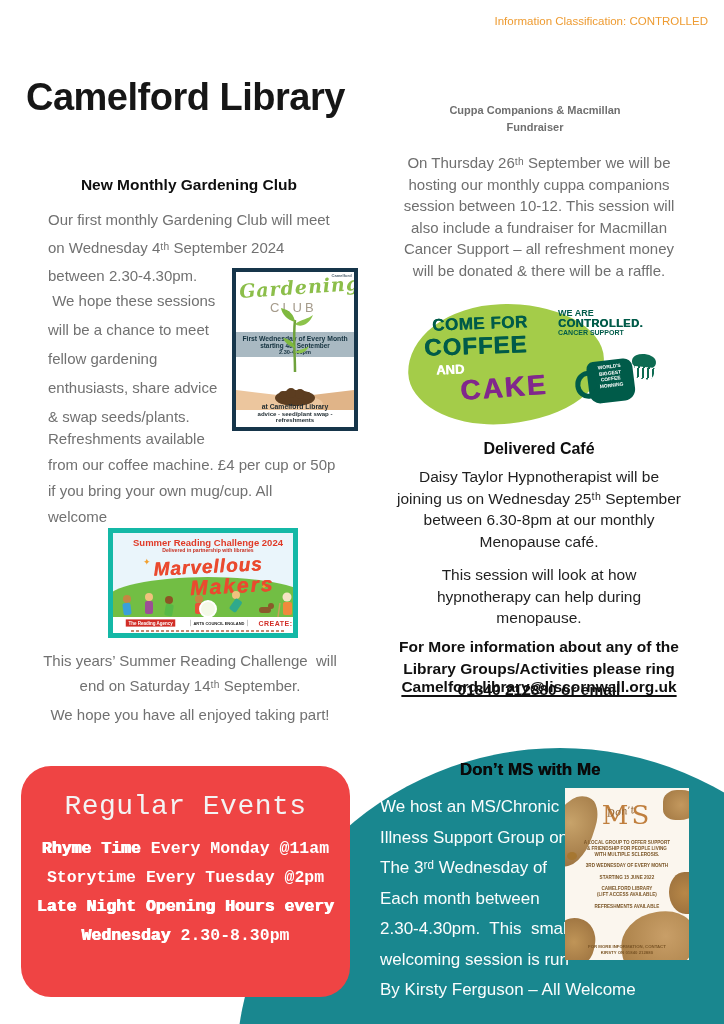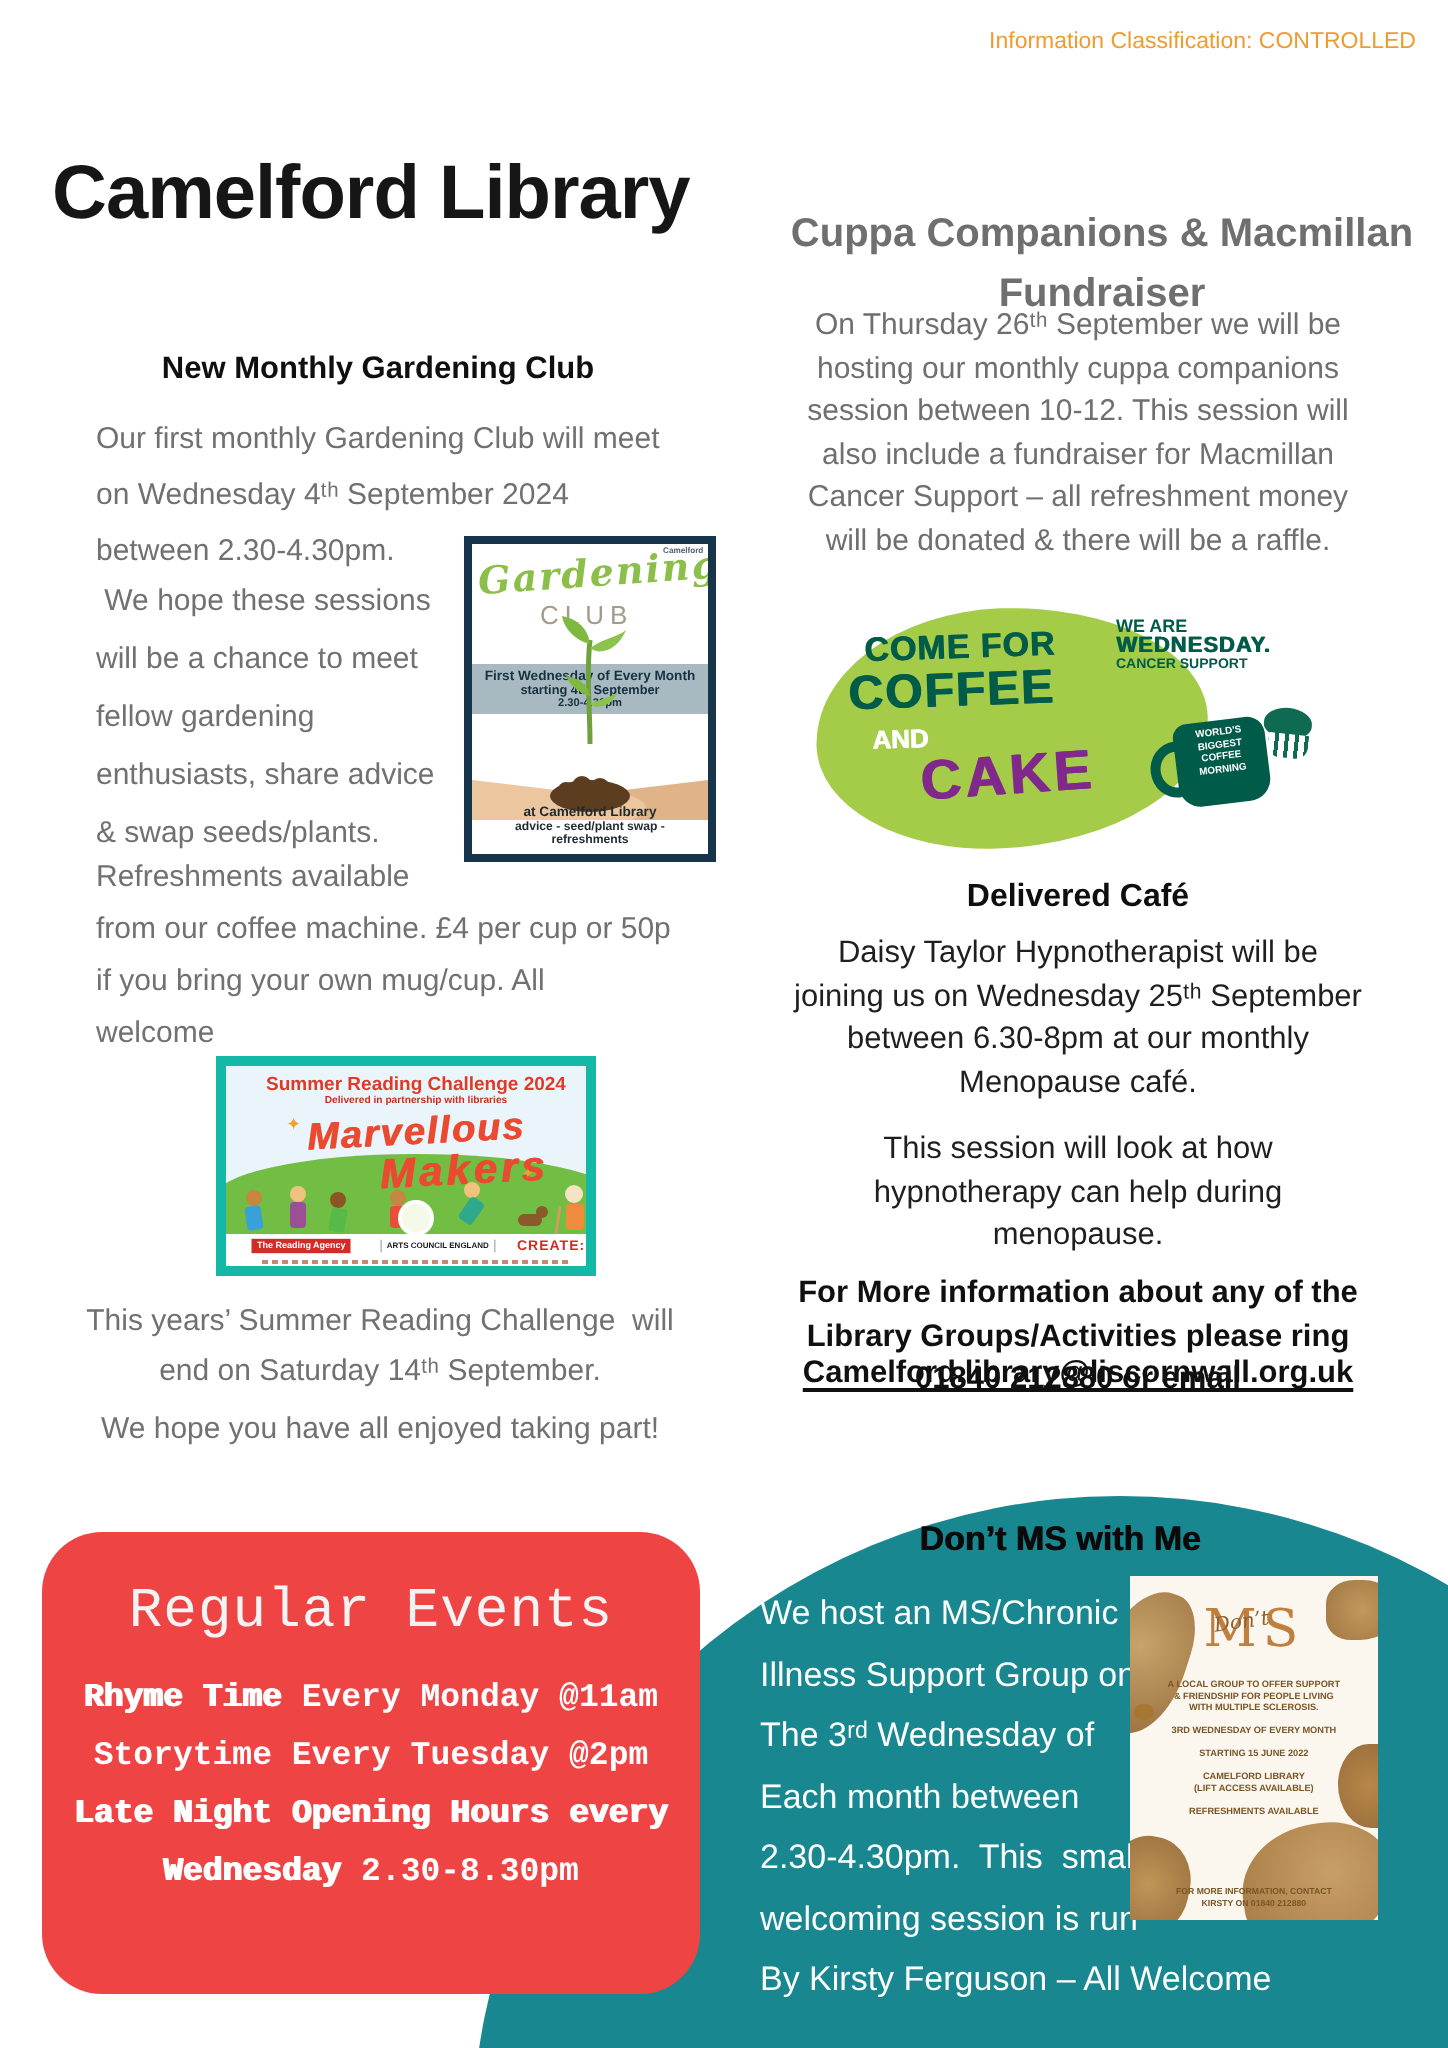--- a/index.html
+++ b/index.html
@@ -80,21 +80,21 @@
   .mac-mug::before { content:""; position:absolute; left:-13px; top:8px; width:16px; height:18px;
                      border:5px solid #005B49; border-radius:50%; }
   .mac-badge { position:absolute; top:4px; left:0; width:46px; text-align:center; color:#fff; font-weight:700;
                font-size:6px; line-height:7.5px; transform:scale(.82); transform-origin:top center; white-space:pre-line; }
   .mac-cake-top { top:56px; left:224px; width:24px; height:15px; background:#0E6B52; border-radius:50% 50% 42% 42%; transform:rotate(6deg); }
   .mac-cake-base { top:69px; left:226px; width:20px; height:12px; border-radius:0 0 6px 6px; transform:rotate(6deg);
                    background:repeating-linear-gradient(90deg,#ffffff 0 3px,#0E6B52 3px 5px); }
 
   
   .rc-gray { color:#6F6F6F; font-size:15px; }
-  .cuppa-h { top:102px; left:384px; width:334px; line-height:30px; font-size:20px; }
+  .cuppa-h { top:102px; left:368px; width:334px; line-height:17px; font-size:11px; }
   .cuppa-b { top:152px; left:372px; width:334px; line-height:21.5px; }
   .meno-h { top:440px; left:372px; width:334px; font-size:16px; font-weight:700; color:#0e0e0e; }
   .rc-dark { color:#1f1f1f; font-size:15.5px; }
   .meno-p1 { top:466px; left:372px; width:334px; line-height:21.5px; }
   .meno-p2 { top:564px; left:372px; width:334px; line-height:21.5px; }
   .info-b { top:636px; left:372px; width:334px; line-height:21.5px; font-size:15.5px; font-weight:700; color:#101010; }
   .email { top:678px; left:372px; width:334px; font-size:15.5px; font-weight:700; color:#101010;
            text-decoration:underline; text-decoration-thickness:1.5px; text-underline-offset:3px; cursor:pointer; }
 
   
@@ -227,21 +227,21 @@
 will be donated &amp; there will be a raffle.</p>
 
   <div class="abs mac">
     <div class="abs mac-blob"></div>
     <div class="abs mac-l1">COME FOR</div>
     <div class="abs mac-l2">COFFEE</div>
     <div class="abs mac-l3">AND</div>
     <div class="abs mac-l4">CAKE</div>
     <div class="abs mac-brand">
       <div class="mac-b1">WE ARE</div>
-      <div class="mac-b2">WEDNESDAY.</div>
+      <div class="mac-b2">CONTROLLED.</div>
       <div class="mac-b3">CANCER SUPPORT</div>
     </div>
     <div class="abs mac-mug">
       <div class="mac-badge pre">WORLD'S
 BIGGEST
 COFFEE
 MORNING</div>
     </div>
     <div class="abs mac-cake-top"></div>
     <div class="abs mac-cake-base"></div>

